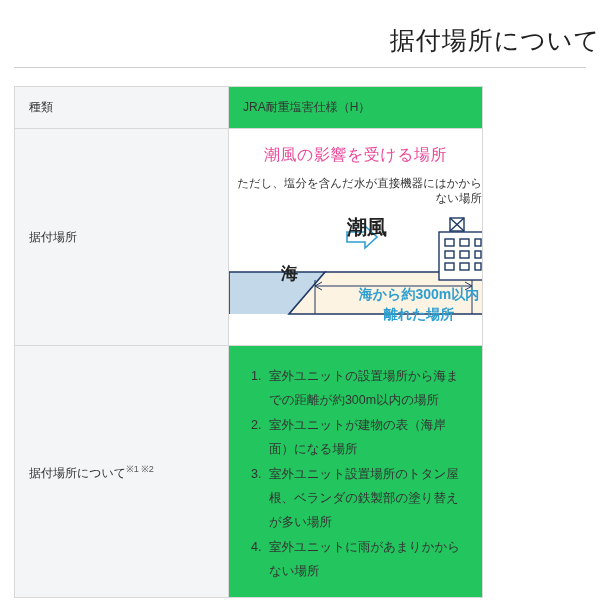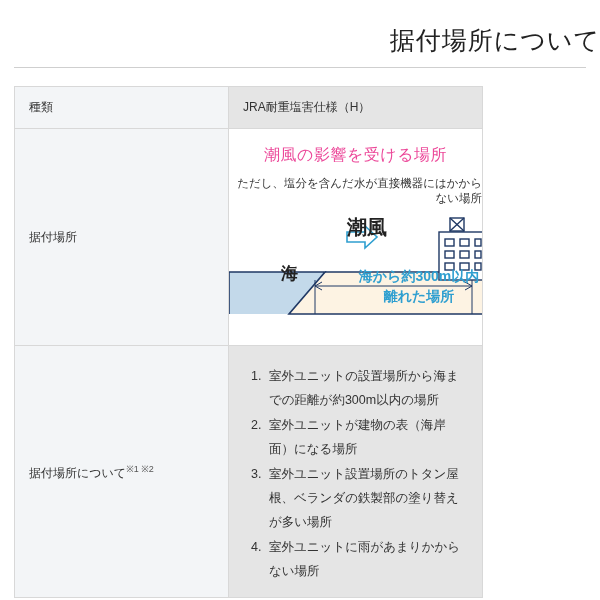--- a/index.html
+++ b/index.html
@@ -52,21 +52,21 @@
   }
   td.label {
     width: 185px;
     background: #f3f5f7;
     padding: 12px 14px;
     color: #333333;
     font-size: 12px;
   }
   td.value {
     padding: 12px 14px;
-    background: #e5e5e5;
+    background: #22c55e;
   }
   td.value.diagram-cell {
     padding: 0;
     background: #ffffff;
   }
   .sup {
     font-size: 9px;
     vertical-align: super;
     color: #555;
   }
@@ -113,21 +113,21 @@
     font-weight: bold;
   }
   .lbl-umi {
     left: 52px;
     top: 48px;
     font-size: 17px;
     font-weight: bold;
   }
   .lbl-dist {
     left: 100px;
-    top: 52px;
+    top: 70px;
     font-size: 14px;
     color: #2f9fd0;
     font-weight: bold;
     line-height: 1.45;
     text-align: center;
     width: 180px;
   }
   
   ol.guide {
     margin: 6px 0 2px 0;

